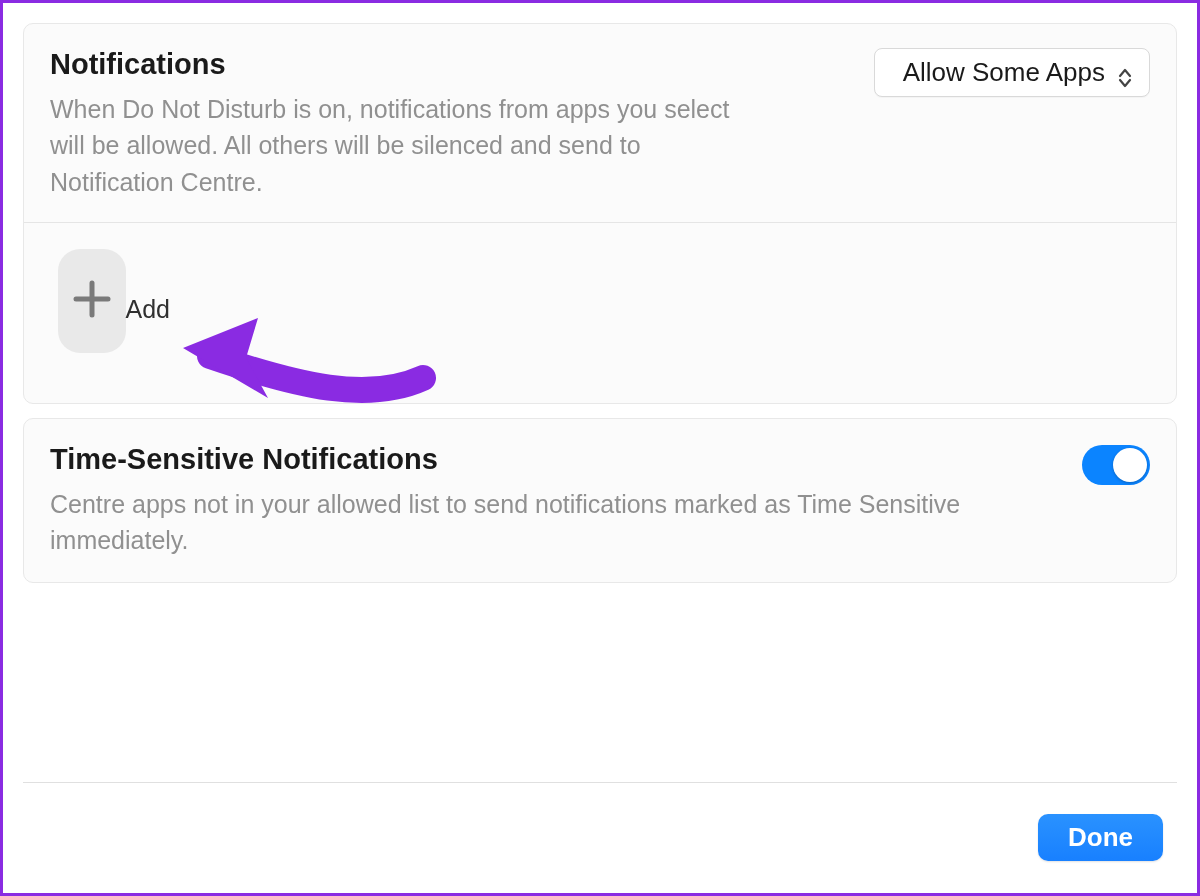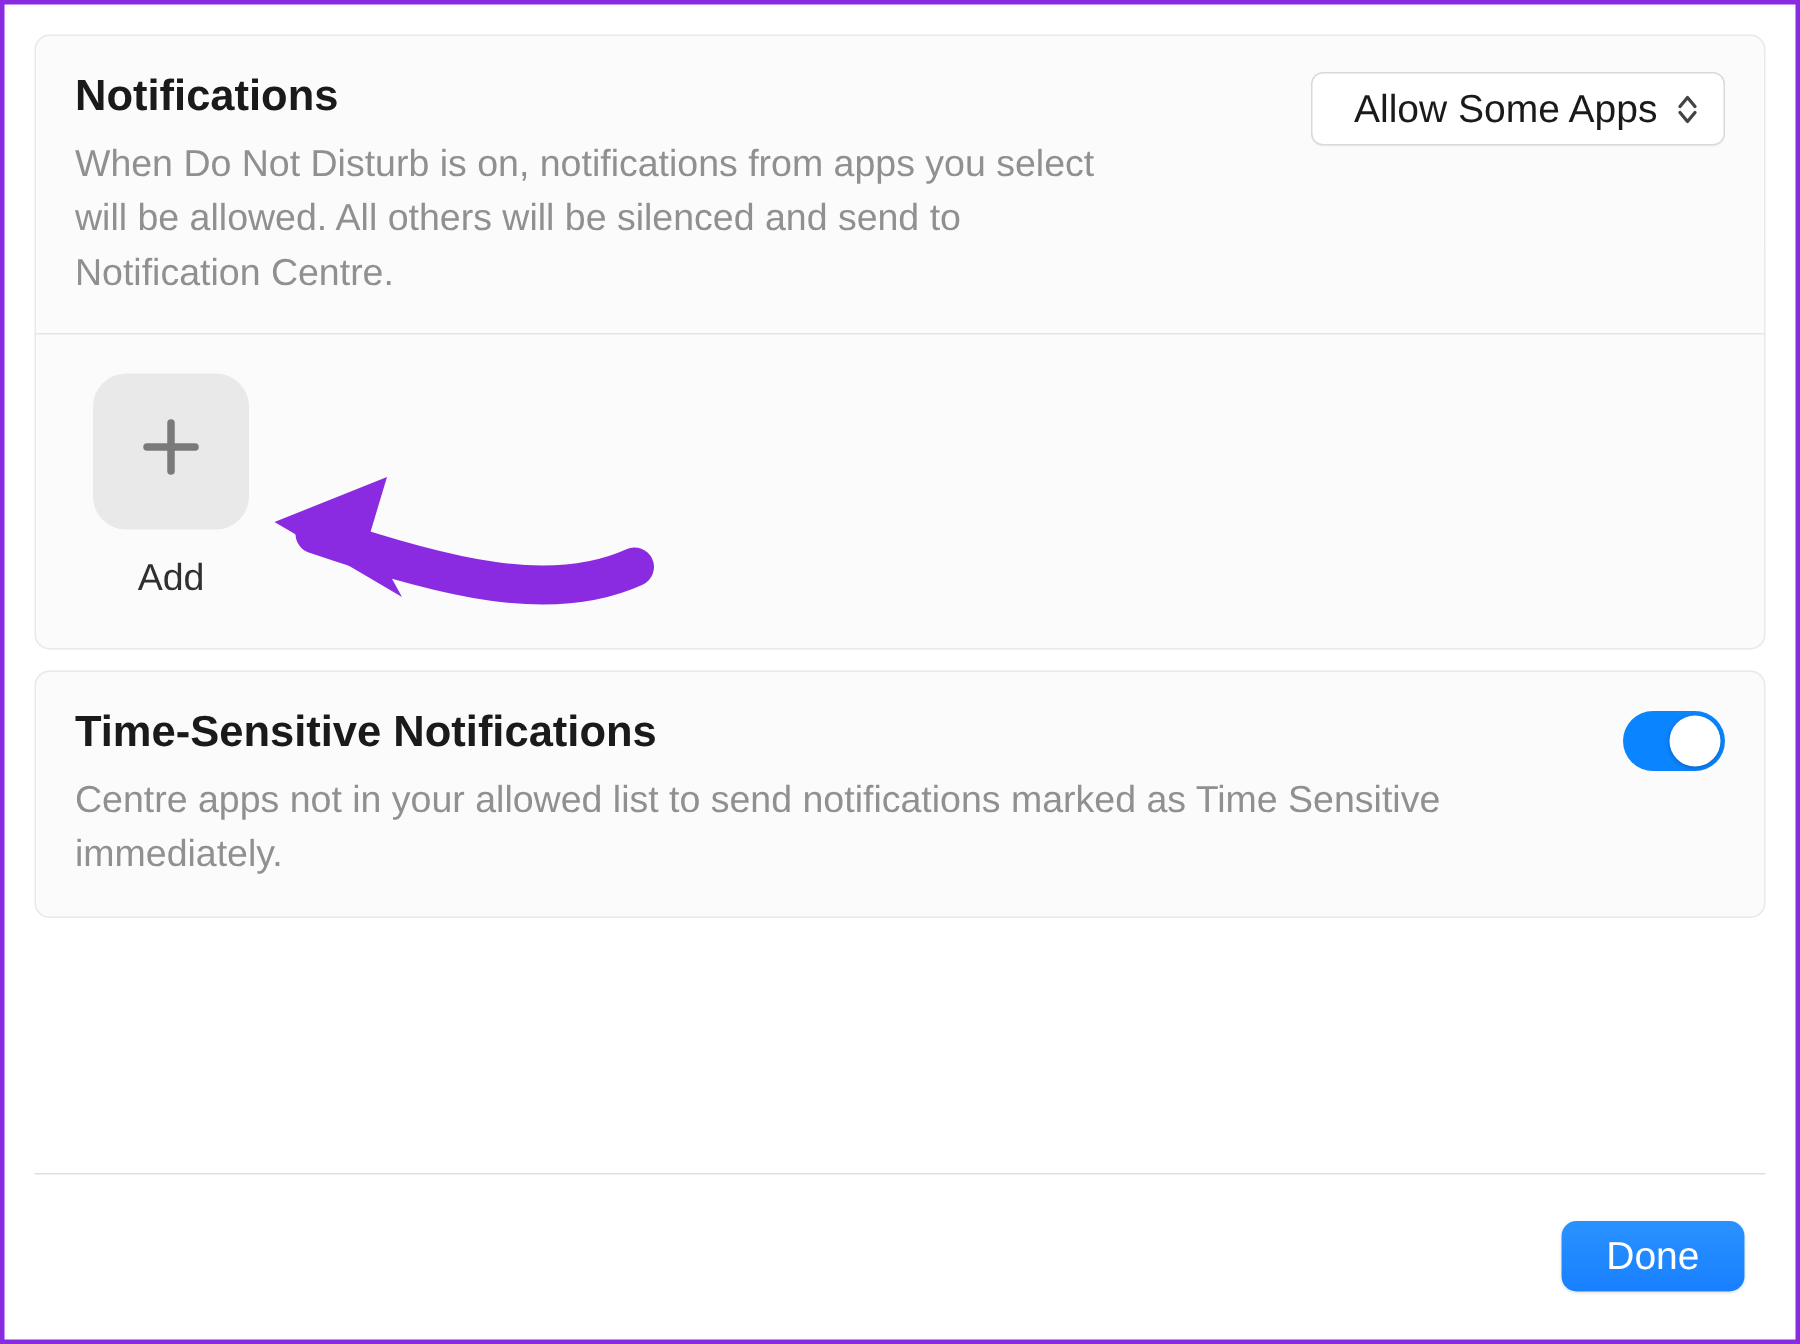--- a/index.html
+++ b/index.html
@@ -40,21 +40,21 @@
       margin-bottom: 10px;
     }
     .section-desc {
       font-size: 25px;
       font-weight: 400;
       color: #909090;
       line-height: 1.45;
     }
     .dropdown {
       display: flex;
-      align-items: center;
+      align-items: flex-end;
       gap: 8px;
       background: #ffffff;
       border: 1px solid #d9d9d9;
       border-radius: 8px;
       padding: 8px 16px 8px 28px;
       font-size: 26px;
       font-weight: 500;
       color: #1a1a1a;
       cursor: pointer;
       white-space: nowrap;
@@ -69,21 +69,21 @@
     .dropdown-arrows svg {
       display: block;
     }
     .panel-divider {
       border: none;
       border-top: 1px solid #e5e5e5;
       margin: 22px -26px 26px -26px;
     }
     .add-section {
       display: flex;
-      flex-direction: column;
+      flex-direction: row;
       align-items: center;
       width: 120px;
       padding-left: 8px;
       padding-bottom: 8px;
     }
     .add-button {
       width: 104px;
       height: 104px;
       background: #e9e9e9;
       border-radius: 22px;
@@ -141,21 +141,21 @@
       right: 20px;
     }
     .done-button {
       position: absolute;
       right: 34px;
       bottom: 32px;
       background: #208cff;
       background: linear-gradient(to bottom, #2a92ff, #1880ff);
       color: #ffffff;
       font-size: 26px;
-      font-weight: 400;
+      font-weight: 700;
       border: none;
       border-radius: 10px;
       padding: 8px 30px;
       cursor: pointer;
       box-shadow: 0 1px 2px rgba(0,0,0,0.12);
     }
   </style>
 </head>
 <body>
 

